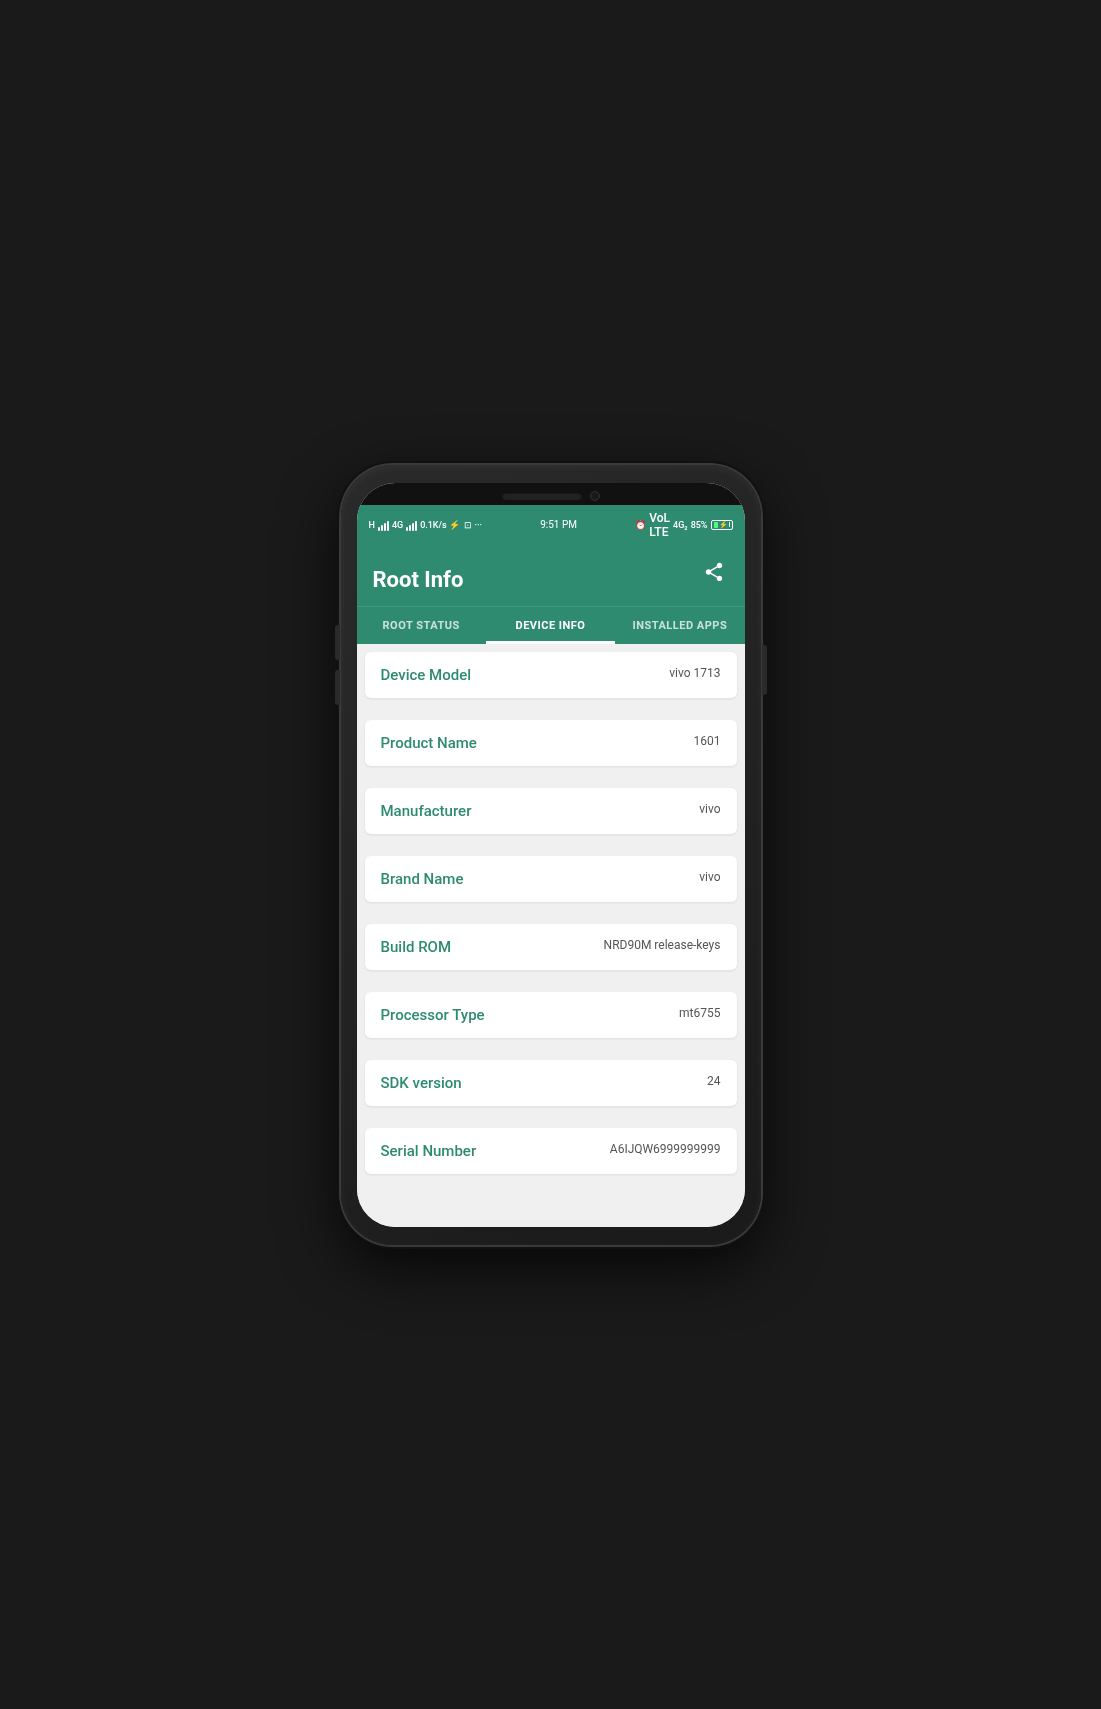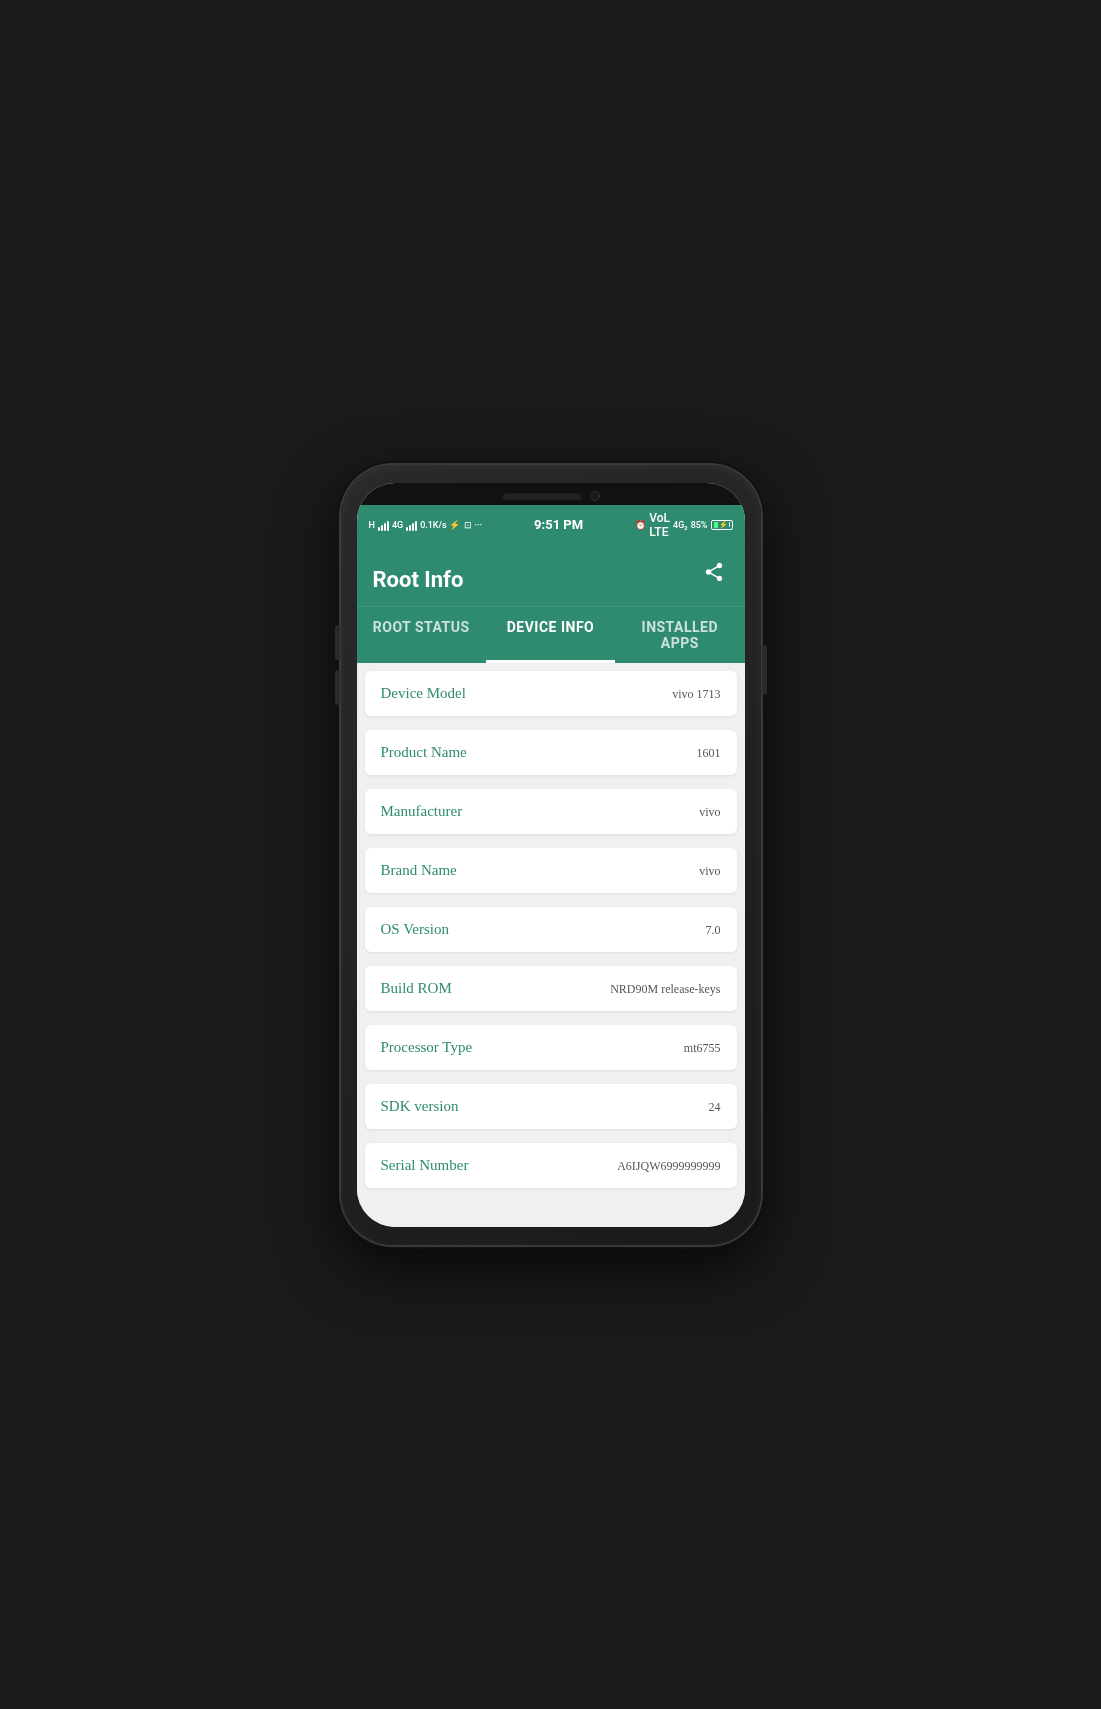--- a/index.html
+++ b/index.html
@@ -87,22 +87,22 @@
     .status-right {
       display: flex;
       align-items: center;
       gap: 3px;
       font-size: 9px;
       color: white;
       font-weight: 500;
     }
 
     .status-time {
-      font-size: 13px;
-      font-weight: bold;
+      font-size: 10px;
+      font-weight: normal;
       color: white;
       position: absolute;
       left: 50%;
       transform: translateX(-50%);
     }
 
     .signal-bar {
       display: inline-flex;
       align-items: flex-end;
       gap: 1px;
@@ -169,21 +169,21 @@
       background: #2e8b70;
       display: flex;
       border-top: 1px solid rgba(255,255,255,0.1);
     }
 
     .tab-item {
       flex: 1;
       padding: 12px 6px;
       text-align: center;
       color: rgba(255,255,255,0.75);
-      font-size: 14px;
+      font-size: 11px;
       font-weight: bold;
       letter-spacing: 0.5px;
       cursor: pointer;
       position: relative;
     }
 
     .tab-item.active {
       color: white;
     }
 
@@ -201,27 +201,26 @@
     .content-area {
       flex: 1;
       background: #f0f0f0;
       overflow-y: auto;
       padding: 8px;
     }
 
     .info-card {
       background: white;
       border-radius: 6px;
-      margin-bottom: 14px;
+      margin-bottom: 22px;
       padding: 14px 16px;
       display: flex;
-      align-items: flex-end;
+      align-items: flex-start;
       justify-content: space-between;
       box-shadow: 0 1px 3px rgba(0,0,0,0.08);
-      font-family: Liberation Serif, serif;
     }
 
     .info-label {
       color: #2e8b70;
       font-size: 15px;
       font-weight: 500;
     }
 
     .info-value {
       color: #555;
@@ -340,24 +339,20 @@
         </div>
         <div class="info-card">
           <span class="info-label">Manufacturer</span>
           <span class="info-value">vivo</span>
         </div>
         <div class="info-card">
           <span class="info-label">Brand Name</span>
           <span class="info-value">vivo</span>
         </div>
         <div class="info-card">
-          <span class="info-label">OS Version</span>
-          <span class="info-value">7.0</span>
-        </div>
-        <div class="info-card">
           <span class="info-label">Build ROM</span>
           <span class="info-value">NRD90M release-keys</span>
         </div>
         <div class="info-card">
           <span class="info-label">Processor Type</span>
           <span class="info-value">mt6755</span>
         </div>
         <div class="info-card">
           <span class="info-label">SDK version</span>
           <span class="info-value">24</span>

